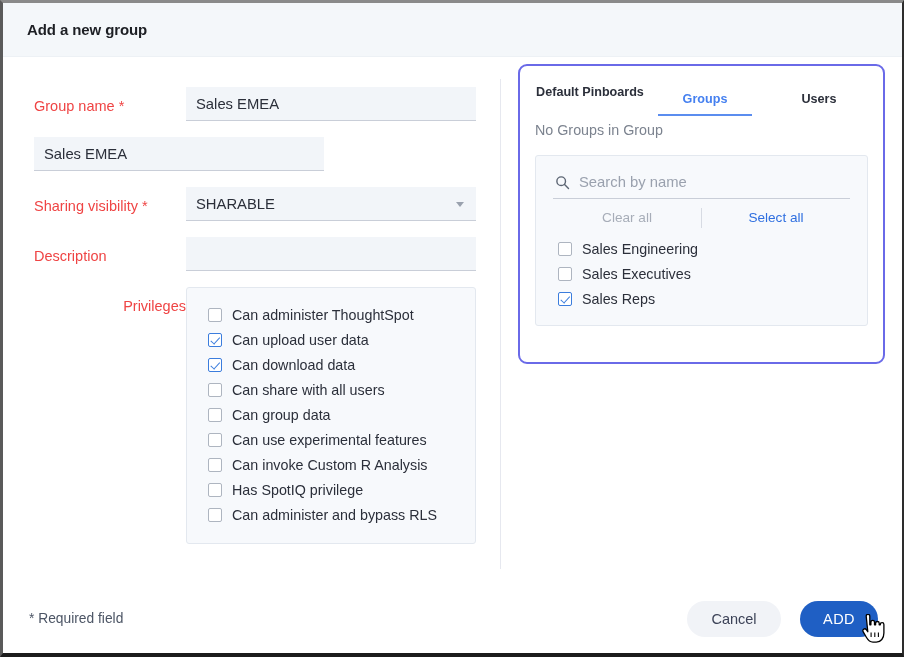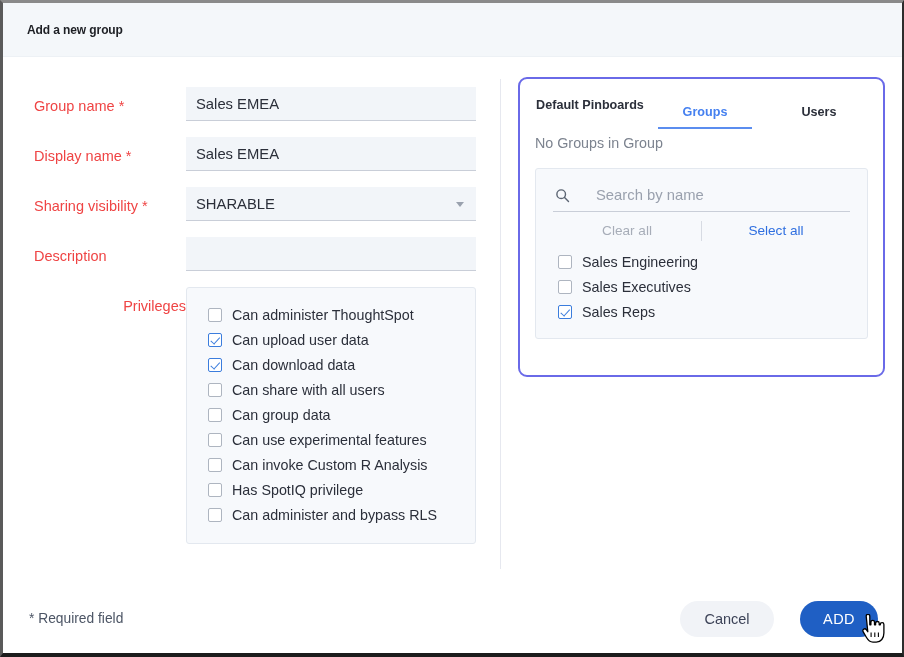--- a/index.html
+++ b/index.html
@@ -32,21 +32,21 @@
   .dialog-header {
     height: 54px;
     background: #f4f7fa;
     display: flex;
     align-items: center;
     padding-left: 24px;
     box-sizing: border-box;
     border-bottom: 1px solid #edf1f5;
   }
   .dialog-title {
-    font-size: 12px;
+    font-size: 15px;
     font-weight: bold;
     color: #1d1f24;
     letter-spacing: -0.1px;
   }
 
   
   .dialog-body {
     position: relative;
     height: 527px;
     display: flex;
@@ -168,21 +168,21 @@
     height: 7.5px;
     border: solid #3b7ddd;
     border-width: 0 1.8px 1.8px 0;
     transform: rotate(42deg);
   }
 
   
   .member-panel {
     position: absolute;
     left: 18px;
-    top: 20px;
+    top: 7px;
     width: 367px;
     height: 300px;
     border: 2px solid #6a6ae8;
     border-radius: 9px;
     box-sizing: border-box;
     background: #ffffff;
   }
   .tabs {
     display: flex;
     align-items: flex-start;
@@ -234,21 +234,21 @@
   }
   .search-icon {
     width: 15px;
     height: 15px;
     flex: none;
     margin-left: 2px;
   }
   .search-text {
     font-size: 14.8px;
     color: #9aa1ae;
-    margin-left: 26px;
+    margin-left: 9px;
   }
   .actions-row {
     display: flex;
     align-items: center;
     height: 37px;
     margin: 0 17px;
   }
   .act {
     flex: 1;
     text-align: center;
@@ -276,21 +276,21 @@
     box-sizing: border-box;
   }
   .required-note {
     font-size: 13.8px;
     color: #4c5565;
   }
   .btn-group {
     margin-left: auto;
     display: flex;
     align-items: center;
-    gap: 26px;
+    gap: 19px;
   }
   .btn {
     border: none;
     border-radius: 18px;
     height: 36px;
     font-family: "Liberation Sans", sans-serif;
     font-size: 14.5px;
     cursor: pointer;
     padding: 0;
   }
@@ -330,21 +330,20 @@
     <div class="left-pane">
 
       <div class="form-row">
         <div class="form-label">Group name *</div>
         <div class="field-wrap">
           <div class="text-field">Sales EMEA</div>
         </div>
       </div>
 
       <div class="form-row">
-        <div class="form-label">Display name *</div>
         <div class="field-wrap">
           <div class="text-field">Sales EMEA</div>
         </div>
       </div>
 
       <div class="form-row">
         <div class="form-label">Sharing visibility *</div>
         <div class="field-wrap">
           <div class="text-field">SHARABLE</div>
           <span class="select-caret"></span>

